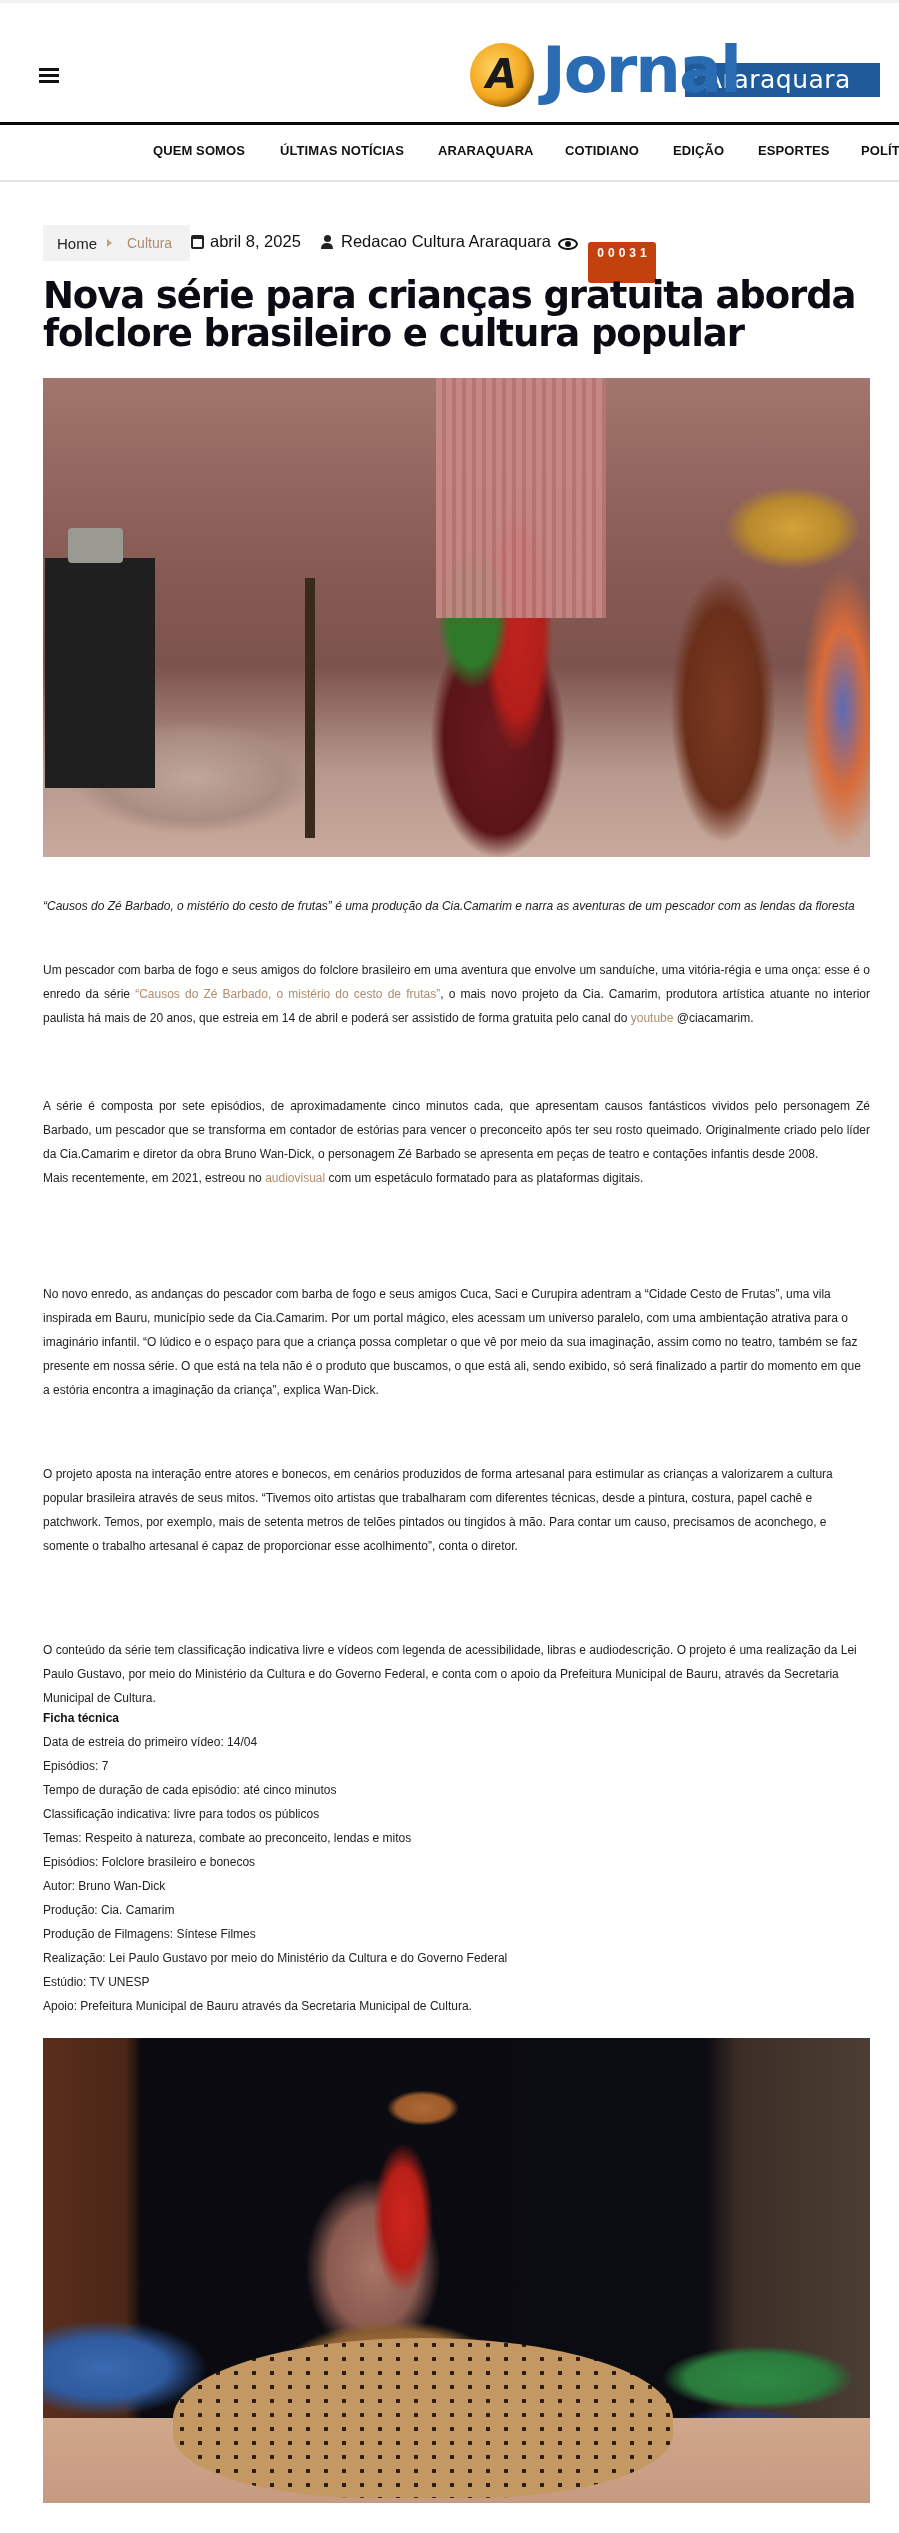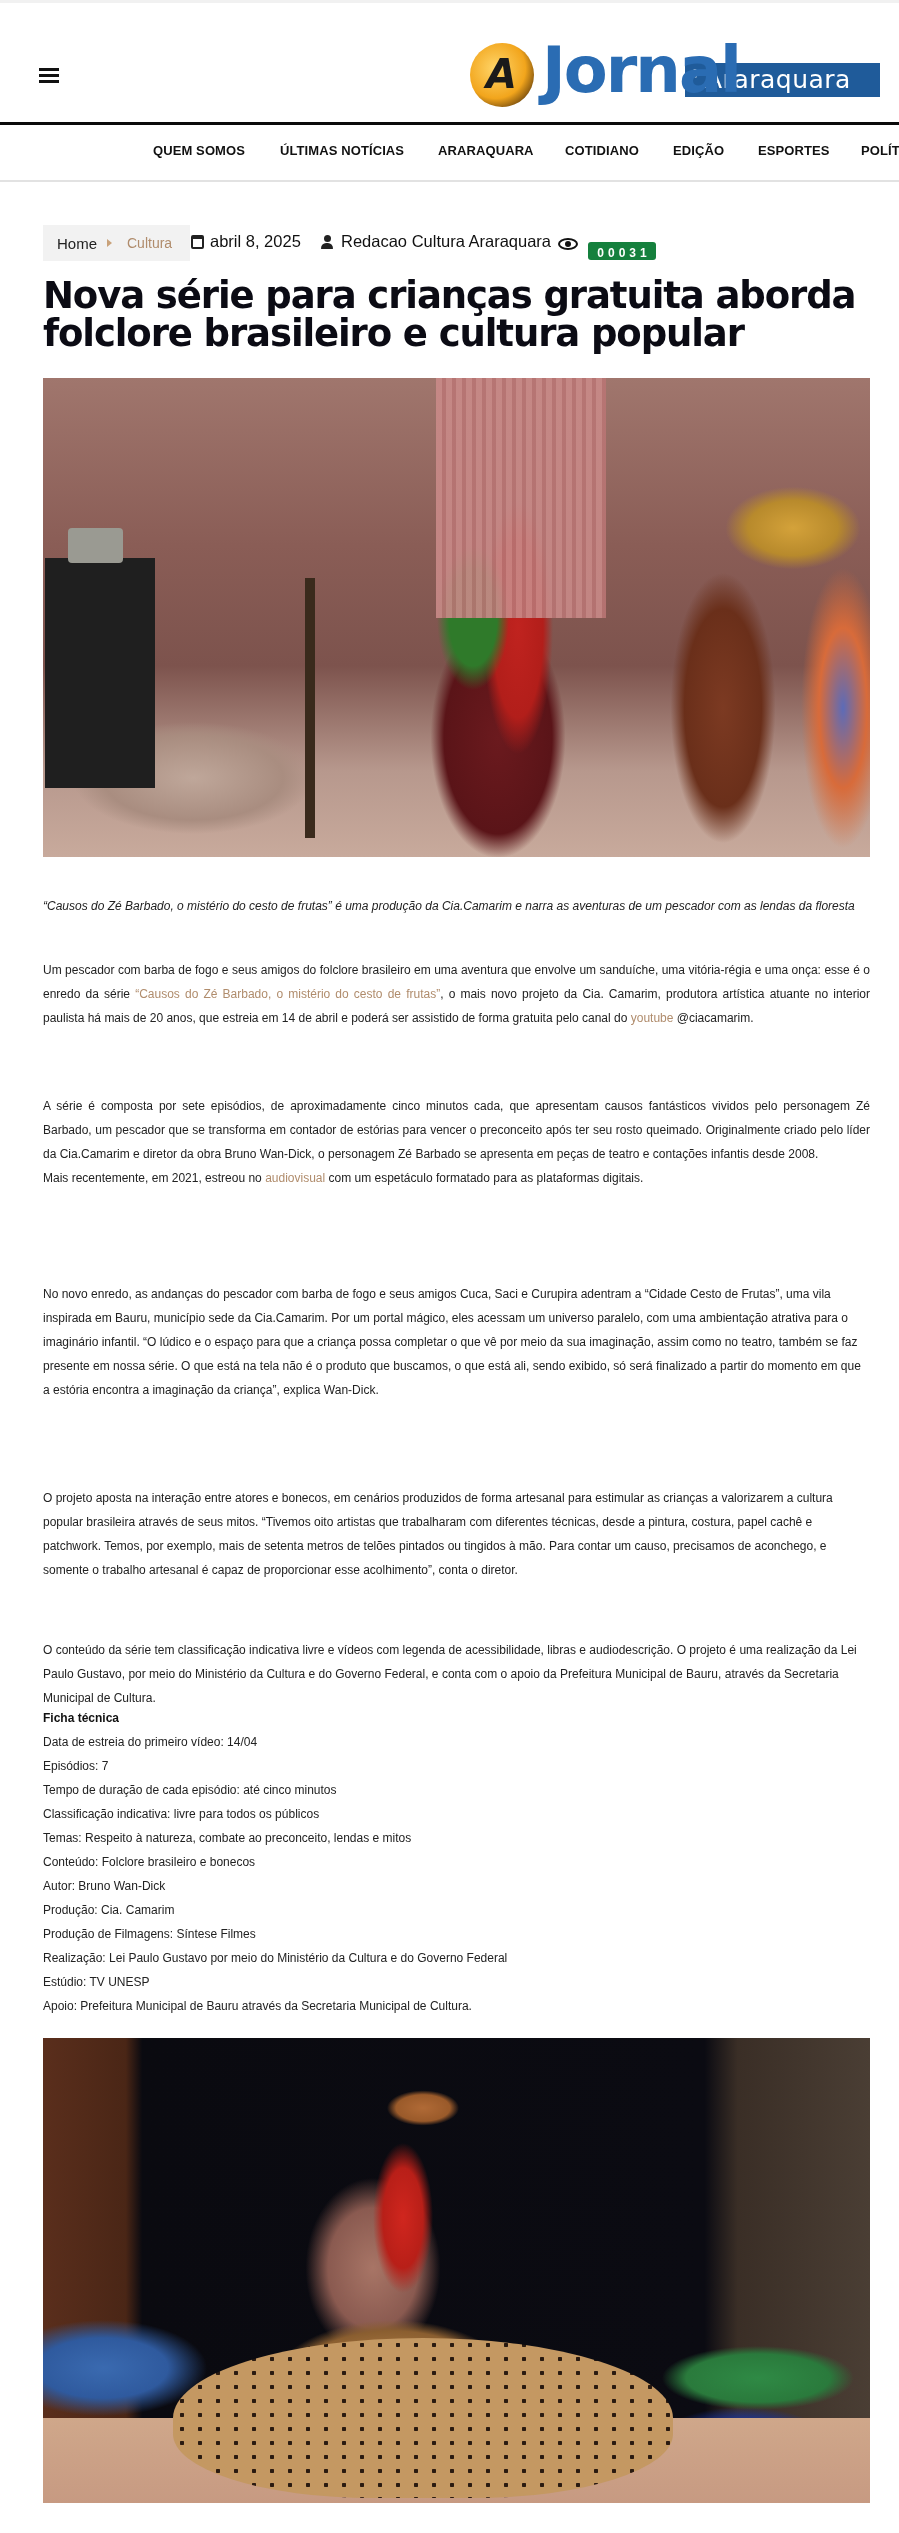--- a/index.html
+++ b/index.html
@@ -33,21 +33,21 @@
   .bc-sep { position: absolute; left: 64px; top: 14px; width: 0; height: 0; border-left: 5px solid #c9a27a; border-top: 4px solid transparent; border-bottom: 4px solid transparent; }
   .bc-cat { position: absolute; left: 84px; top: 10px; font-size: 14px; color: #b08c6c; }
   .meta-date-icon { position: absolute; left: 148px; top: 10px; width: 13px; height: 14px; border: 2px solid #222; border-top-width: 4px; border-radius: 2px; }
   .meta-date { position: absolute; left: 167px; top: 7px; font-size: 16.5px; color: #111; }
   .meta-author-icon { position: absolute; left: 278px; top: 10px; width: 14px; height: 14px; }
   .meta-author-icon .head { position: absolute; left: 3px; top: 0; width: 7px; height: 7px; border-radius: 50%; background: #222; }
   .meta-author-icon .body { position: absolute; left: 0; top: 8px; width: 12px; height: 6px; border-radius: 6px 6px 1px 1px; background: #222; }
   .meta-author { position: absolute; left: 298px; top: 7px; font-size: 16.5px; color: #111; }
   .meta-eye { position: absolute; left: 515px; top: 13px; width: 20px; height: 12px; border: 2px solid #111; border-radius: 50% / 50%; }
   .meta-eye::after { content: ""; position: absolute; left: 5px; top: 1px; width: 6px; height: 6px; border-radius: 50%; background: #111; }
-  .meta-views { position: absolute; left: 545px; top: 17px; width: 68px; height: 18px; background: #15803d; border-radius: 3px; color: #fff; font-weight: bold; font-size: 12px; letter-spacing: 4px; text-align: center; line-height: 23px; padding-left: 4px; }
+  .meta-views { position: absolute; left: 545px; top: 17px; width: 68px; height: 41px; background: #c2410c; border-radius: 3px; color: #fff; font-weight: bold; font-size: 12px; letter-spacing: 4px; text-align: center; line-height: 23px; padding-left: 4px; }
 
   .title { position: absolute; left: 43px; top: 277px; width: 830px; font-family: "DejaVu Sans", sans-serif; font-weight: bold; font-size: 37px; line-height: 38px; color: #0b0b14; letter-spacing: -1.1px; }
 
   .img1 { position: absolute; left: 43px; top: 378px; width: 827px; height: 479px; overflow: hidden;
     background:
       radial-gradient(ellipse 60px 120px at 430px 240px, #2f7a2a 0%, #2f7a2a 40%, transparent 60%),
       radial-gradient(ellipse 50px 180px at 475px 250px, #c0231f 0%, #b21e1a 50%, transparent 70%),
       radial-gradient(ellipse 90px 160px at 455px 360px, #6b1a1e 0%, #5a1418 60%, transparent 75%),
       radial-gradient(ellipse 70px 180px at 680px 330px, #7c3a22 0%, #6a2f1a 55%, transparent 75%),
       radial-gradient(ellipse 90px 55px at 750px 150px, #d4a23a 0%, #b88a2c 50%, transparent 75%),
@@ -73,21 +73,21 @@
   }
   .img2 .floor { position: absolute; left: 0; top: 380px; width: 827px; height: 85px; background: linear-gradient(180deg, #cfa78a 0%, #c79a82 100%); }
   .img2 .jaguar { position: absolute; left: 130px; top: 300px; width: 500px; height: 160px; border-radius: 50% 50% 40% 40%; background: radial-gradient(circle, #2a1a10 18%, transparent 22%) 0 0/18px 14px, #c49862; }
 
   .article { position: absolute; left: 43px; width: 827px; font-family: "Liberation Sans", sans-serif; font-size: 12px; line-height: 24px; color: #222; }
   .article p { text-align: justify; }
   .caption { top: 894px; font-style: italic; }
   .p1 { top: 958px; }
   .p2 { top: 1094px; }
   .p3 { top: 1282px; }
-  .p4 { top: 1462px; margin-top: 24px; }
+  .p4 { top: 1462px; }
   .p5 { top: 1594px; margin-top: 44px; }
   .ficha { top: 1706px; }
   .ficha .heading { font-weight: bold; color: #111; }
   .link { color: #b08c6c; cursor: pointer; }
 </style>
 </head>
 <body>
 
 <div class="topstrip"></div>
 
@@ -164,21 +164,21 @@
 <p class="article p4">O projeto aposta na interação entre atores e bonecos, em cenários produzidos de forma artesanal para estimular as crianças a valorizarem a cultura popular brasileira através de seus mitos. “Tivemos oito artistas que trabalharam com diferentes técnicas, desde a pintura, costura, papel cachê e patchwork. Temos, por exemplo, mais de setenta metros de telões pintados ou tingidos à mão. Para contar um causo, precisamos de aconchego, e somente o trabalho artesanal é capaz de proporcionar esse acolhimento”, conta o diretor.</p>
 <p class="article p5">O conteúdo da série tem classificação indicativa livre e vídeos com legenda de acessibilidade, libras e audiodescrição. O projeto é uma realização da Lei Paulo Gustavo, por meio do Ministério da Cultura e do Governo Federal, e conta com o apoio da Prefeitura Municipal de Bauru, através da Secretaria Municipal de Cultura.</p>
 
 <div class="article ficha">
   <div class="heading">Ficha técnica</div>
   <div>Data de estreia do primeiro vídeo: 14/04</div>
   <div>Episódios: 7</div>
   <div>Tempo de duração de cada episódio: até cinco minutos</div>
   <div>Classificação indicativa: livre para todos os públicos</div>
   <div>Temas: Respeito à natureza, combate ao preconceito, lendas e mitos</div>
-  <div>Conteúdo: Folclore brasileiro e bonecos</div>
+  <div>Episódios: Folclore brasileiro e bonecos</div>
   <div>Autor: Bruno Wan-Dick</div>
   <div>Produção: Cia. Camarim</div>
   <div>Produção de Filmagens: Síntese Filmes</div>
   <div>Realização: Lei Paulo Gustavo por meio do Ministério da Cultura e do Governo Federal</div>
   <div>Estúdio: TV UNESP</div>
   <div>Apoio: Prefeitura Municipal de Bauru através da Secretaria Municipal de Cultura.</div>
 </div>
 
 <div class="img2" title="Ator caracterizado como Zé Barbado sentado ao lado de uma onça de pelúcia">
   <div class="floor"></div>

